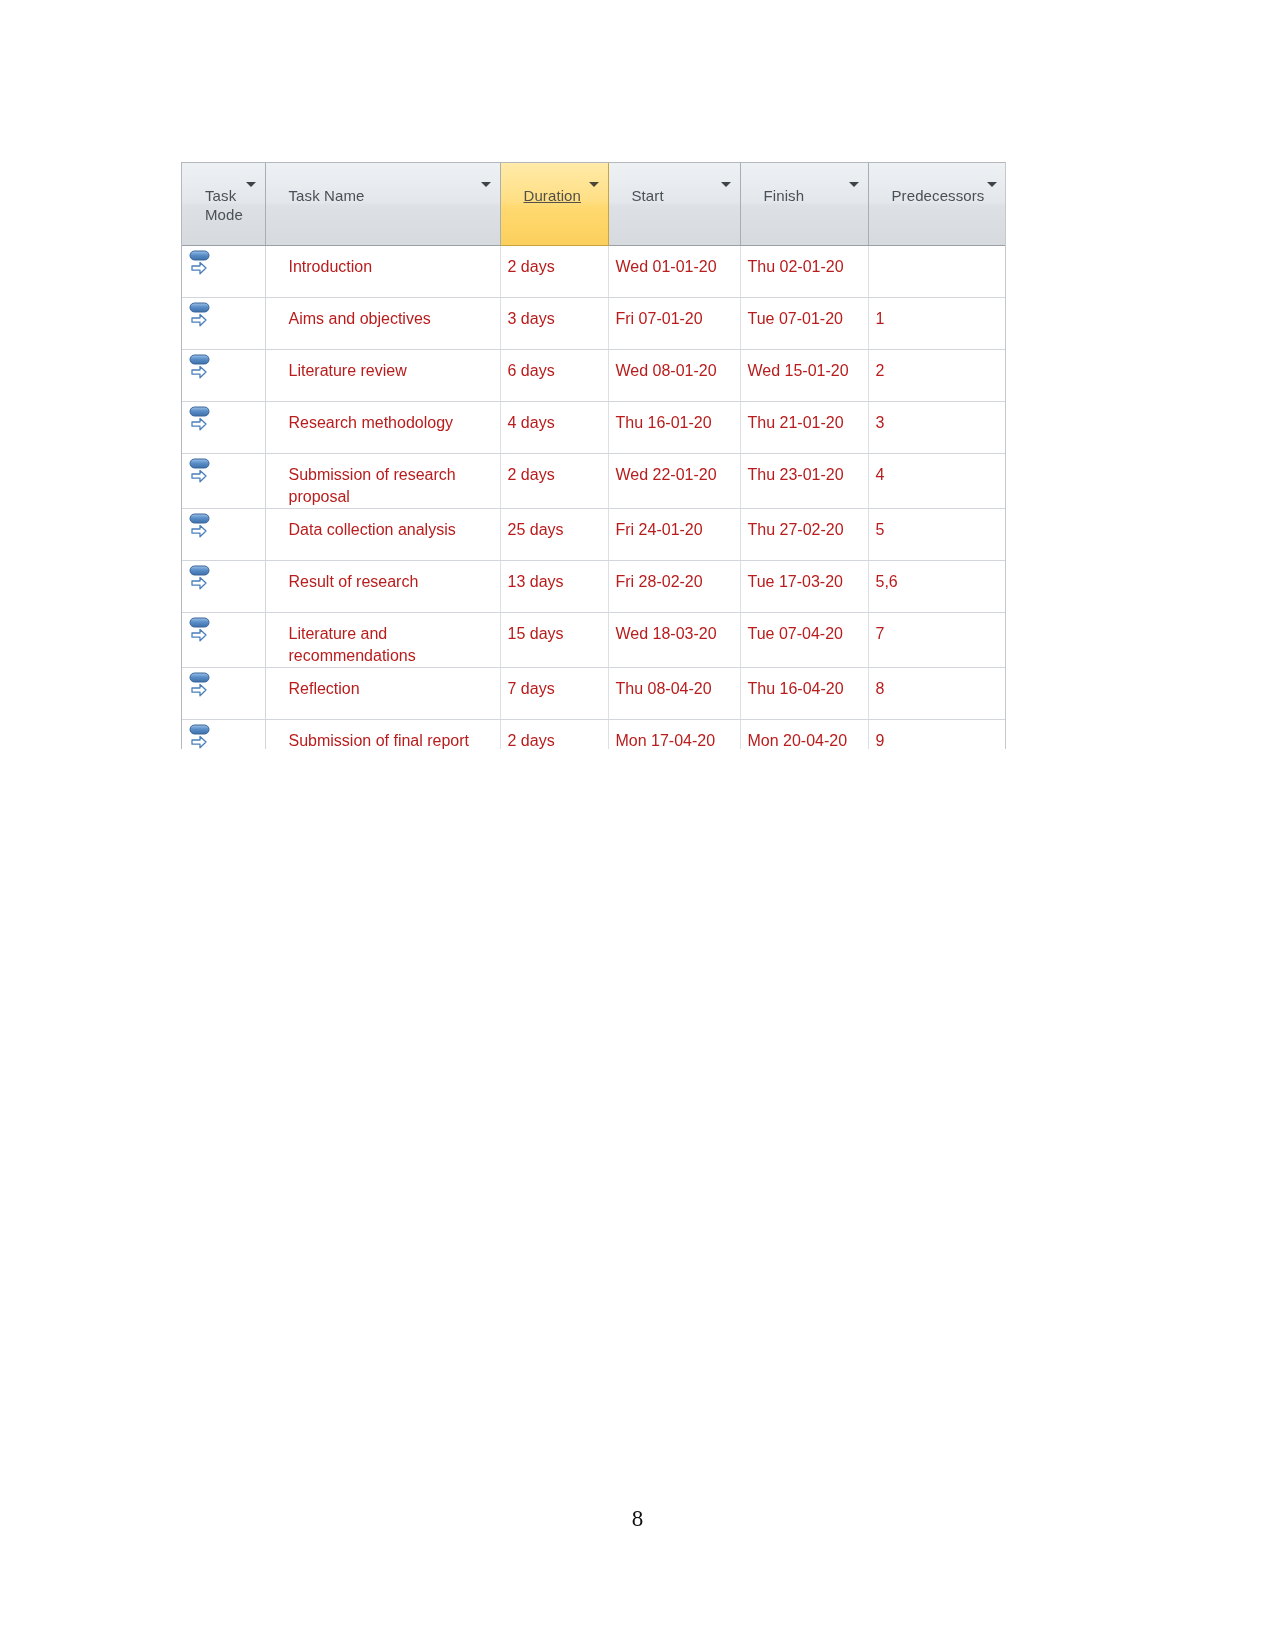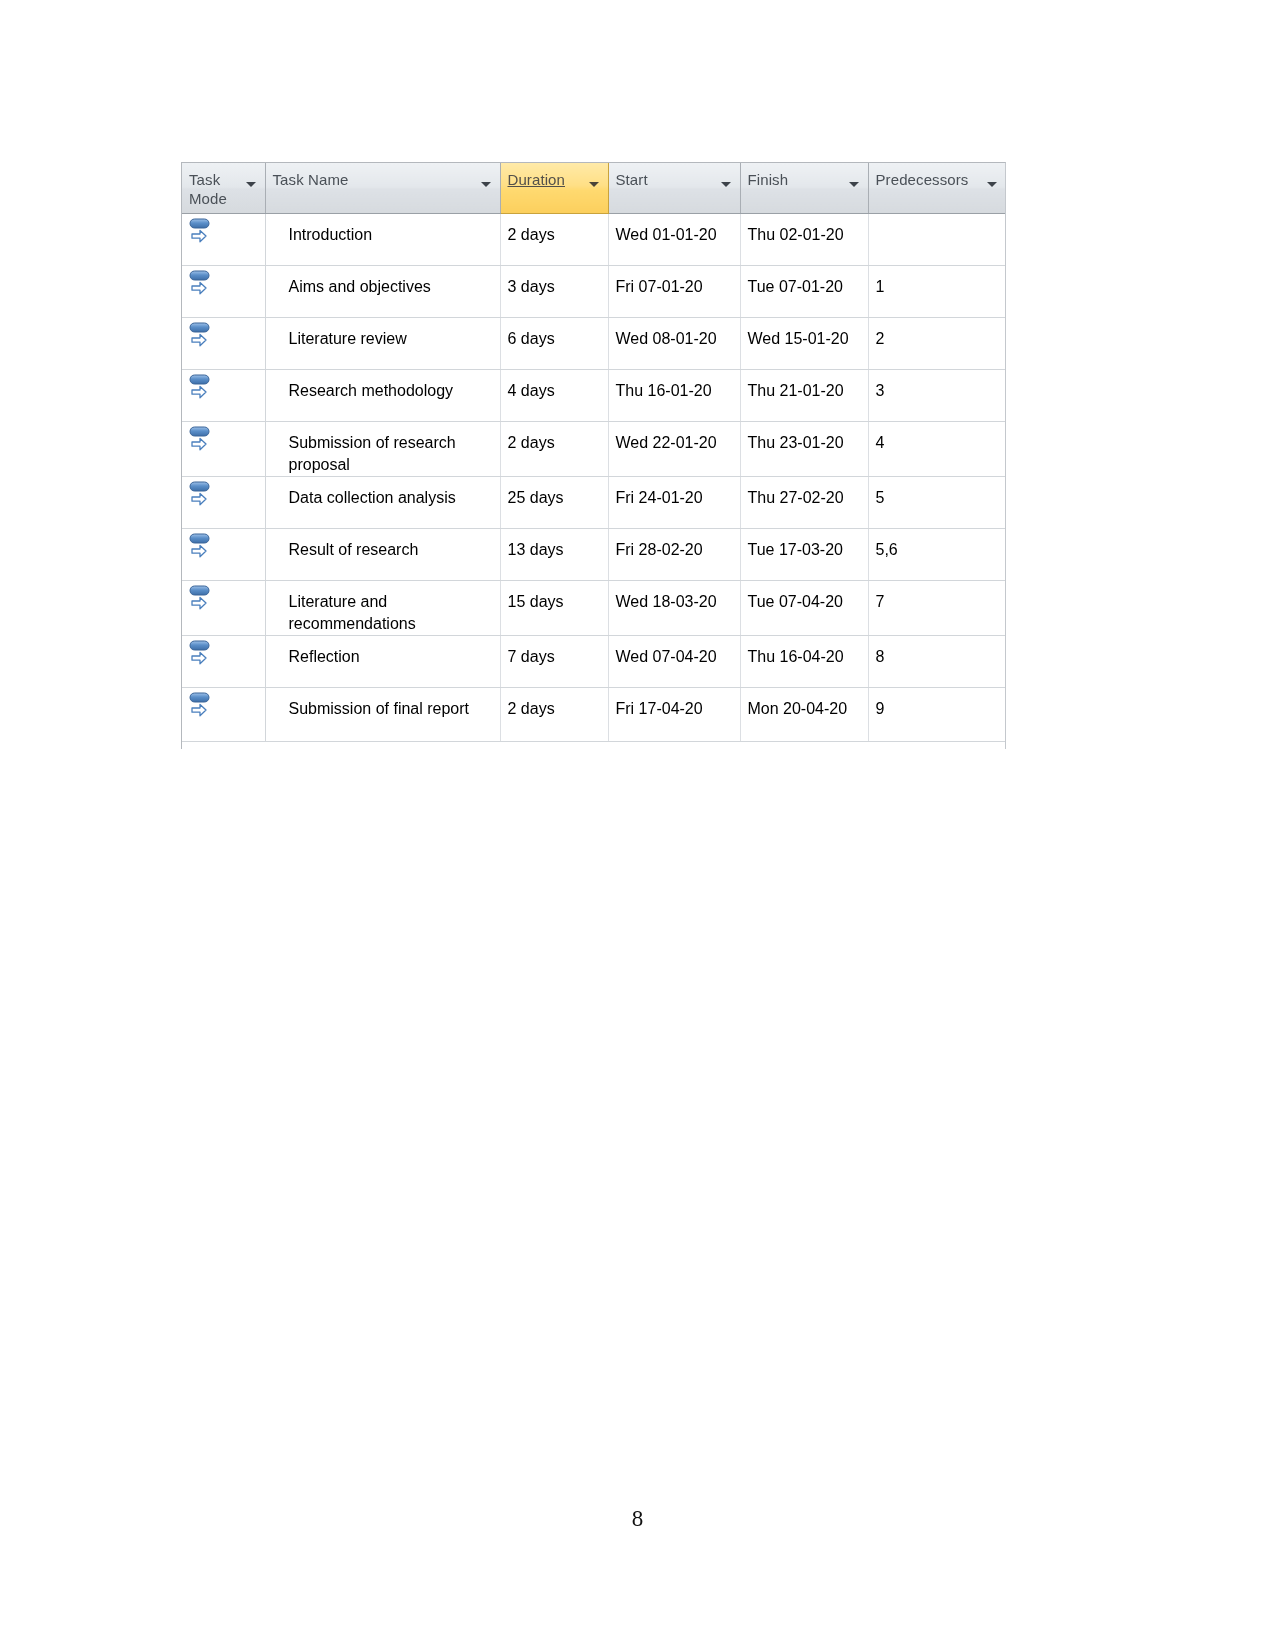--- a/index.html
+++ b/index.html
@@ -47,21 +47,21 @@
   
   col.c-mode   { width: 83px;  }
   col.c-name   { width: 235px; }
   col.c-dur    { width: 108px; }
   col.c-start  { width: 132px; }
   col.c-finish { width: 128px; }
   col.c-pred   { width: 138px; }
 
   
   thead th {
-    padding: 0;
+    padding: 16px;
     margin: 0;
     height: 50px;
     vertical-align: top;
     background: linear-gradient(to bottom, #eef1f4 0%, #e3e7eb 48%, #dde1e6 52%, #d6dade 100%);
     border-right: 1px solid #a9aeb4;
     border-bottom: 1px solid #9aa0a6;
     position: relative;
     text-align: left;
     font-weight: normal;
   }
@@ -105,21 +105,21 @@
     height: 51px;
   }
   tbody tr.tall td { height: 53px; }
   tbody td.cell-mode {
     border-right: 1px solid #d2d6da;
   }
 
   .cell-text {
     display: block;
     padding: 10px 5px 0 7px;
-    color: #000000;
+    color: #b91c1c;
     font-size: 16px;
     line-height: 22px;
     font-family: "Liberation Sans", sans-serif;
     white-space: pre-line;
   }
   .cell-name .cell-text { padding-left: 23px; }
 
   
   .mode-icon {
     display: block;
@@ -423,21 +423,21 @@
                   <rect x="1" y="2" width="19" height="9" rx="4.5" ry="4.5" fill="url(#barg)" stroke="#3a6498" stroke-width="1"></rect>
                   <path d="M3 17 h8 v-3.5 l6 5.6 -6 5.6 V21.2 H3 Z" fill="#ffffff" stroke="#4a7fbd" stroke-width="1.3" stroke-linejoin="round"></path>
                 </svg></span></td>
             <td class="cell-name">
               <span class="cell-text">Reflection</span>
             </td>
             <td class="cell-dur">
               <span class="cell-text">7 days</span>
             </td>
             <td class="cell-start">
-              <span class="cell-text">Wed 07-04-20</span>
+              <span class="cell-text">Thu 08-04-20</span>
             </td>
             <td class="cell-finish">
               <span class="cell-text">Thu 16-04-20</span>
             </td>
             <td class="cell-pred">
               <span class="cell-text">8</span>
             </td>
           </tr>
           <tr class="tall">
             <td class="cell-mode"><span><svg class="mode-icon" viewBox="0 0 26 30" xmlns="http://www.w3.org/2000/svg">
@@ -451,21 +451,21 @@
                   <rect x="1" y="2" width="19" height="9" rx="4.5" ry="4.5" fill="url(#barg)" stroke="#3a6498" stroke-width="1"></rect>
                   <path d="M3 17 h8 v-3.5 l6 5.6 -6 5.6 V21.2 H3 Z" fill="#ffffff" stroke="#4a7fbd" stroke-width="1.3" stroke-linejoin="round"></path>
                 </svg></span></td>
             <td class="cell-name">
               <span class="cell-text">Submission of final report</span>
             </td>
             <td class="cell-dur">
               <span class="cell-text">2 days</span>
             </td>
             <td class="cell-start">
-              <span class="cell-text">Fri 17-04-20</span>
+              <span class="cell-text">Mon 17-04-20</span>
             </td>
             <td class="cell-finish">
               <span class="cell-text">Mon 20-04-20</span>
             </td>
             <td class="cell-pred">
               <span class="cell-text">9</span>
             </td>
           </tr>
         </tbody>
     </table>

